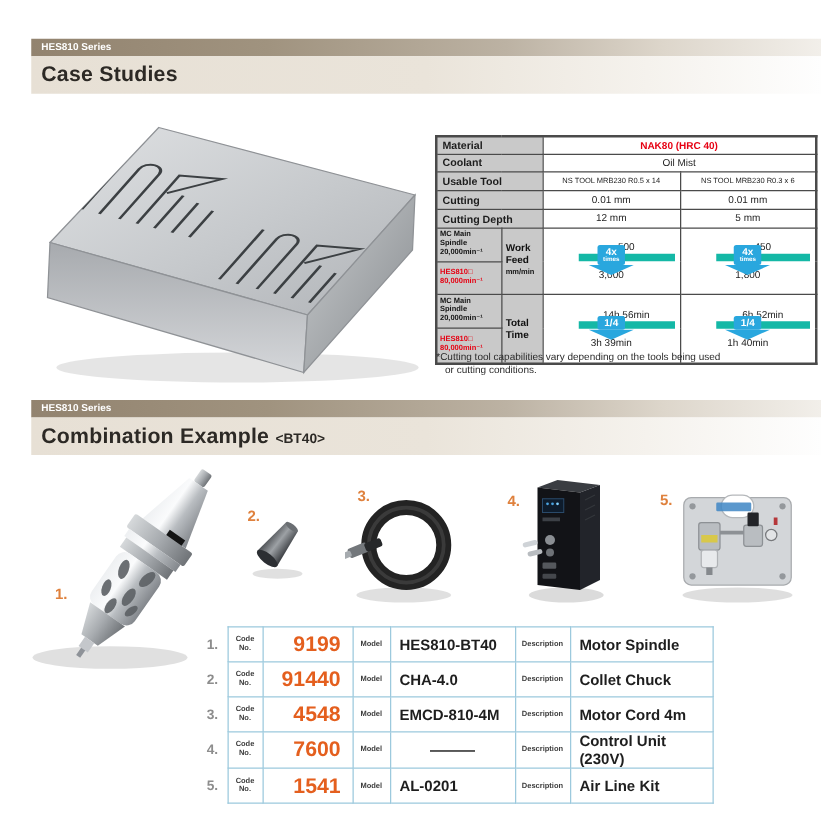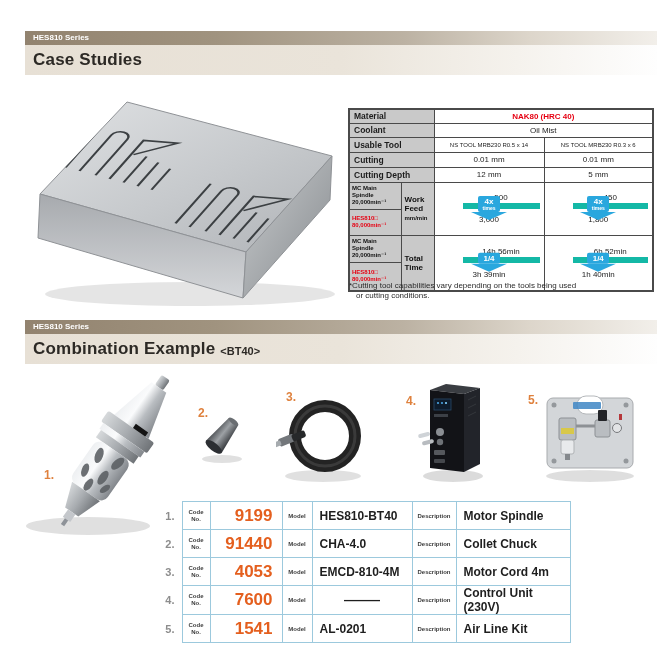--- a/index.html
+++ b/index.html
@@ -348,21 +348,21 @@
       <td class="clabel">Code No.</td>
       <td class="cval">91440</td>
       <td class="mlabel">Model</td>
       <td class="mval">CHA-4.0</td>
       <td class="dlabel">Description</td>
       <td class="dval">Collet Chuck</td>
     </tr>
     <tr>
       <td class="num">3.</td>
       <td class="clabel">Code No.</td>
-      <td class="cval">4053</td>
+      <td class="cval">4548</td>
       <td class="mlabel">Model</td>
       <td class="mval">EMCD-810-4M</td>
       <td class="dlabel">Description</td>
       <td class="dval">Motor Cord 4m</td>
     </tr>
     <tr>
       <td class="num">4.</td>
       <td class="clabel">Code No.</td>
       <td class="cval">7600</td>
       <td class="mlabel">Model</td>

